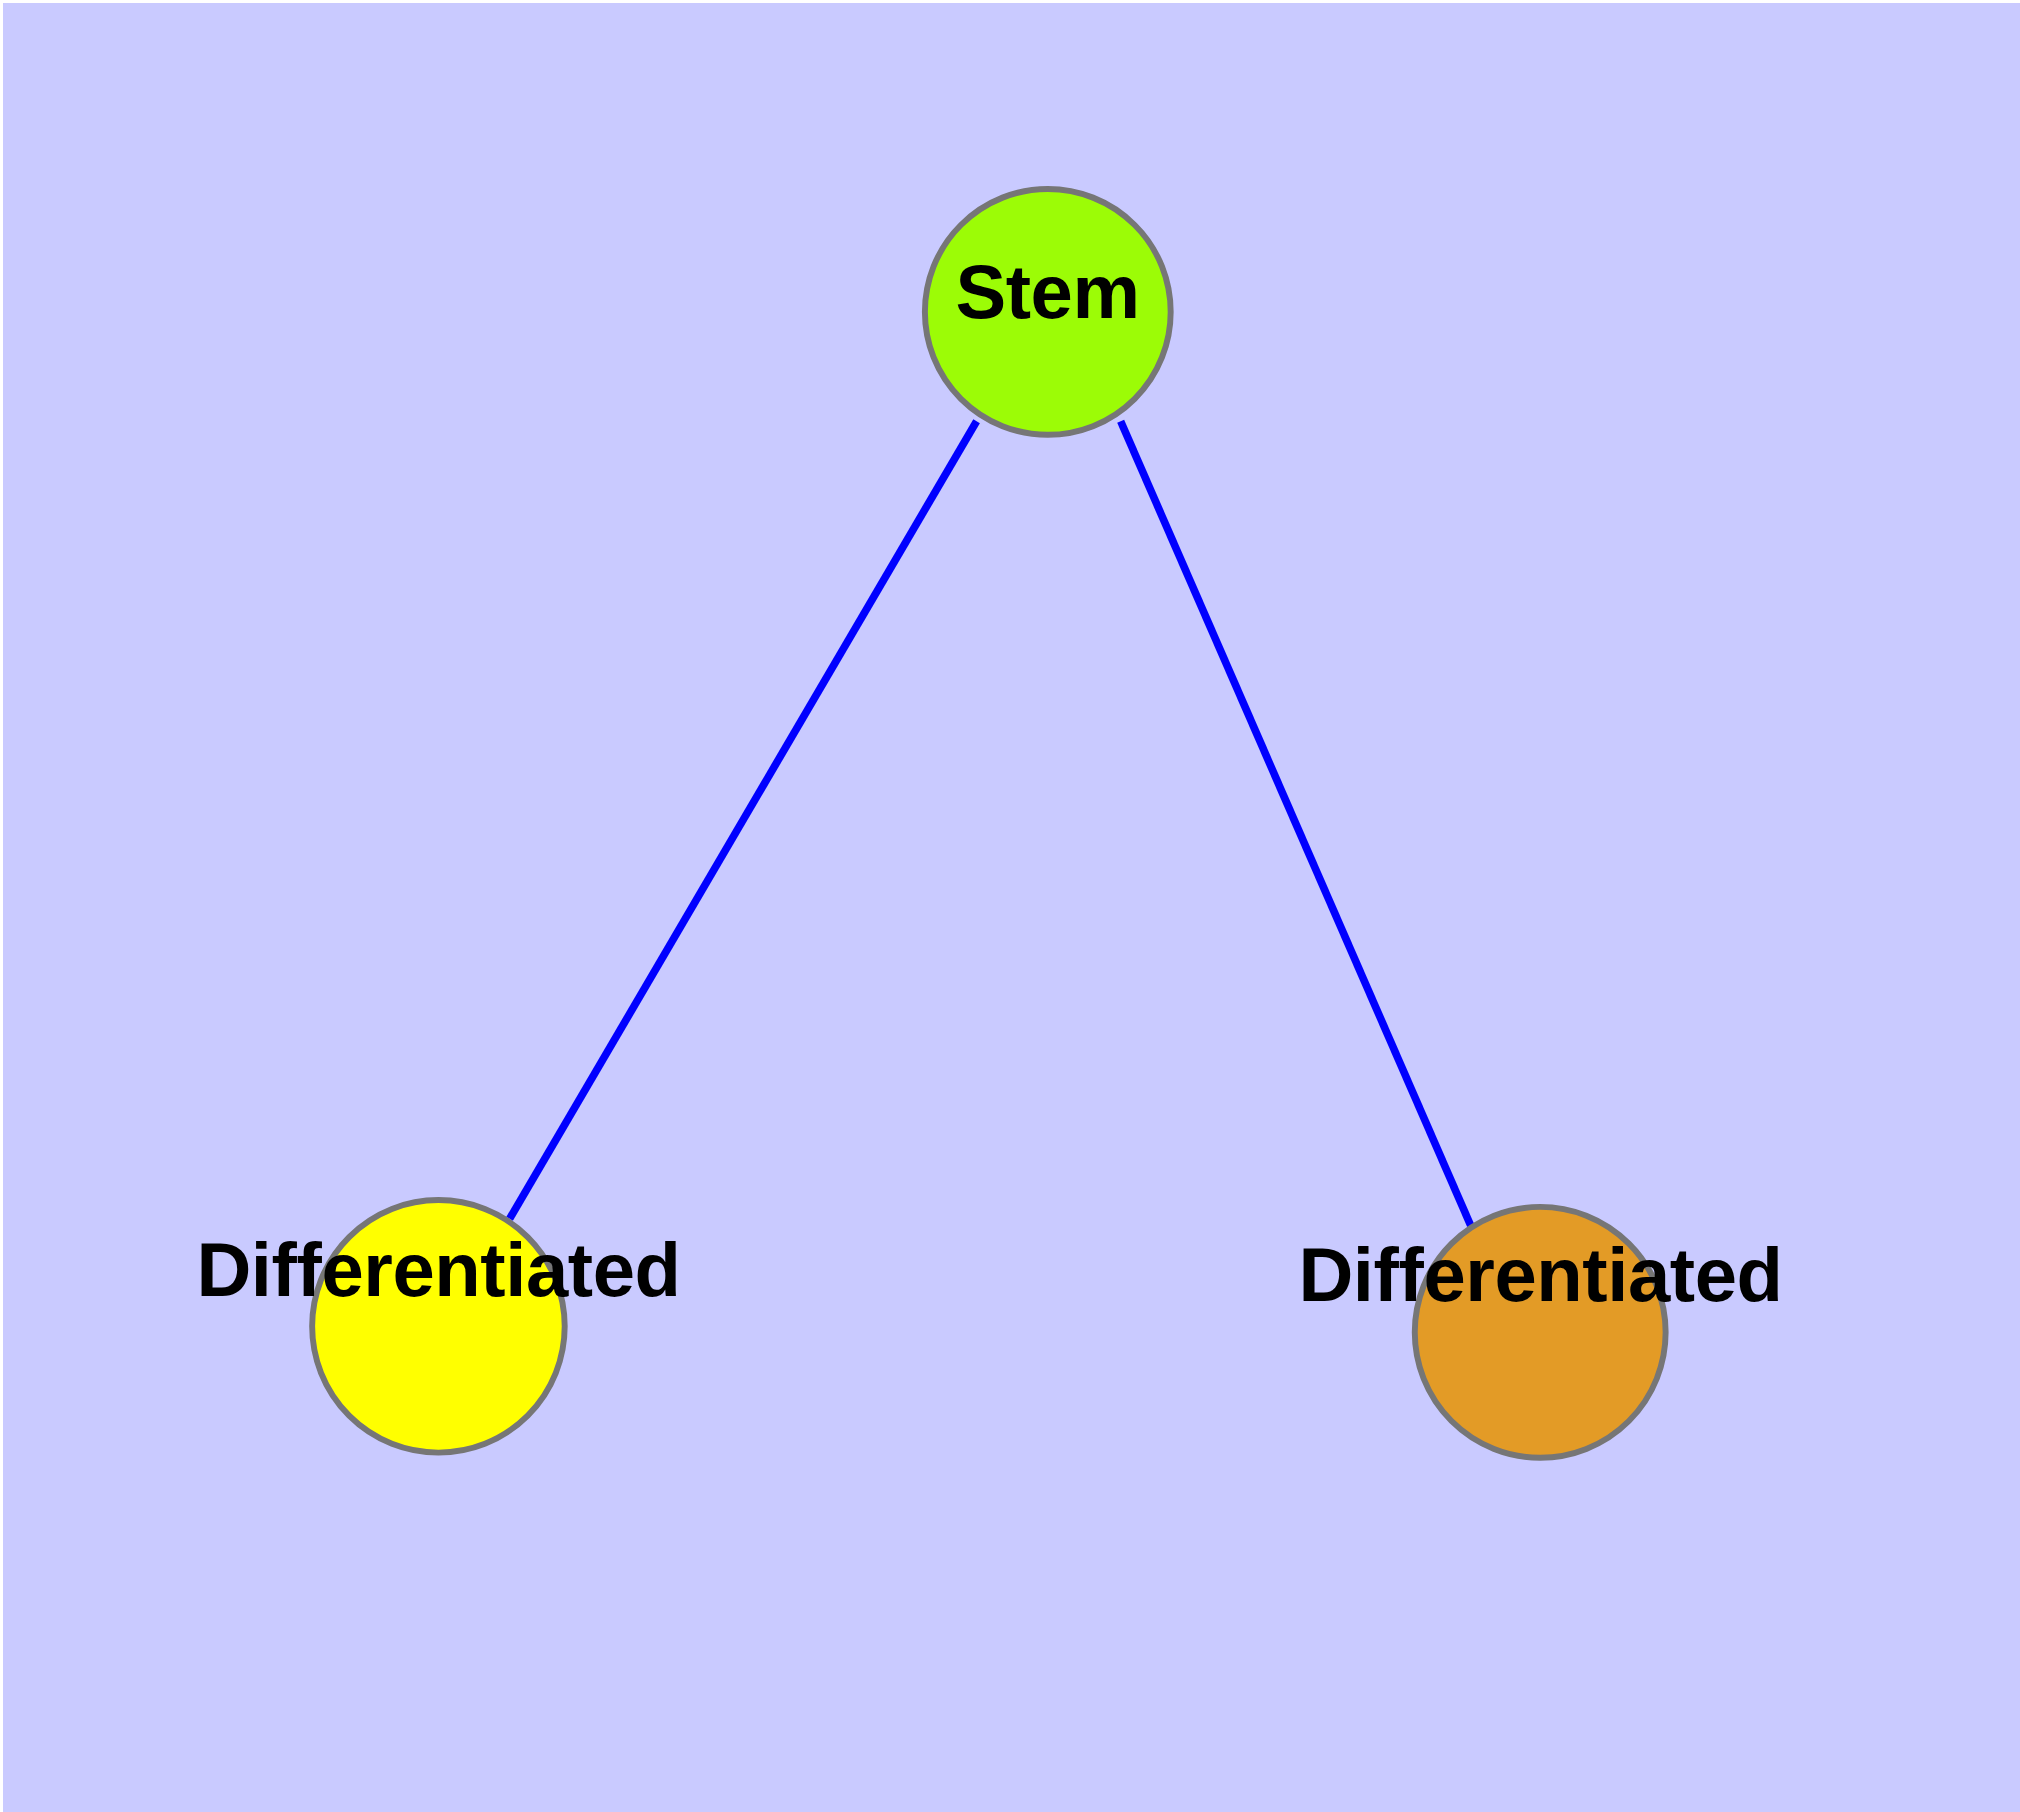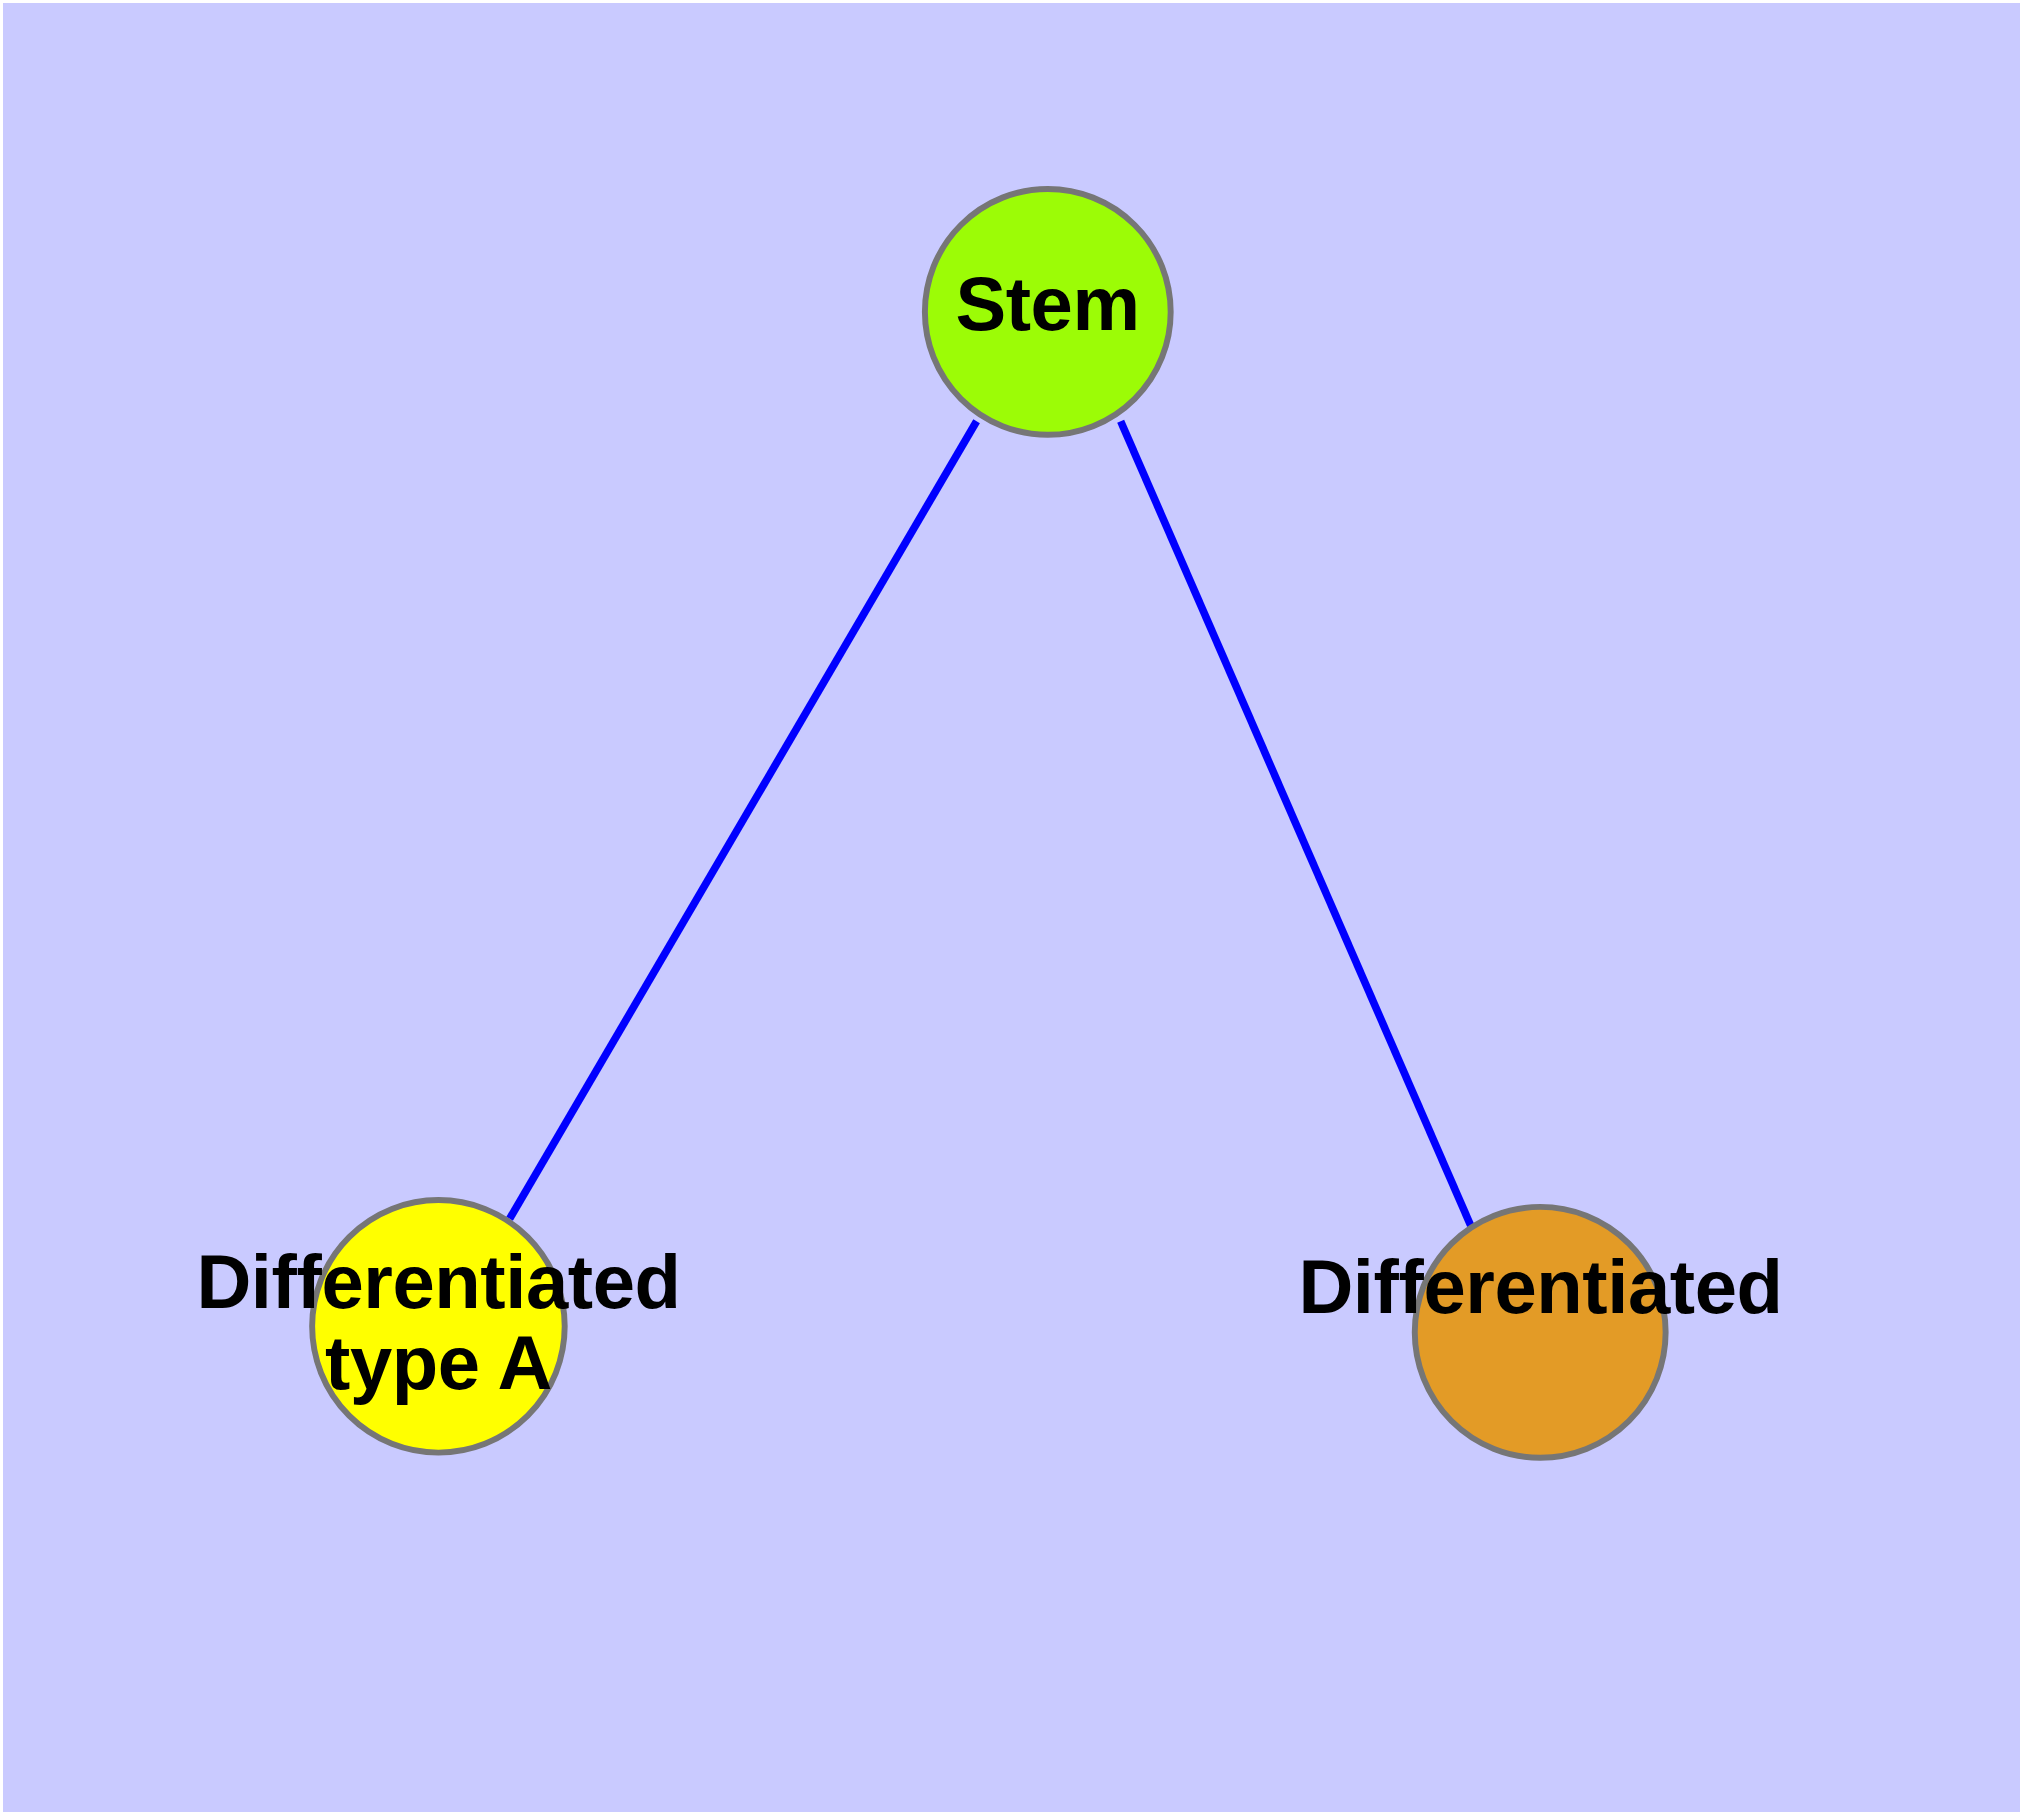--- a/index.html
+++ b/index.html
@@ -43,21 +43,20 @@
   .node-label {
     position: absolute;
     color: #000000;
     font-weight: bold;
     font-size: 76px;
     line-height: 81px;
     text-align: center;
     white-space: pre;
     letter-spacing: -0.4px;
     pointer-events: none;
-    margin-top: 12px;
   }
   #label-stem {
     left: 793px;
     top: 251px;
     width: 509px;
   }
   #label-type-a {
     left: 184px;
     top: 1229px;
     width: 509px;
@@ -82,18 +81,18 @@
     </g>
     <g>
       <circle class="node-circle" cx="1236" cy="368" r="145" fill="#9cfc06"></circle>
       <circle class="node-circle" cx="517" cy="1565" r="149" fill="#ffff00"></circle>
       <circle class="node-circle" cx="1817" cy="1572" r="148" fill="#e39b26"></circle>
     </g>
   </svg>
 
   <div class="node-label" id="label-stem"><span>Stem</span></div>
 
-  <div class="node-label" id="label-type-a"><span>Differentiated</span><br><span>type A</span></div>
+  <div class="node-label" id="label-type-a"><span>Differentiated</span><br></div>
 
   <div class="node-label" id="label-type-b"><span>Differentiated</span><br></div>
 
 </div>
 
 
 </body></html>

